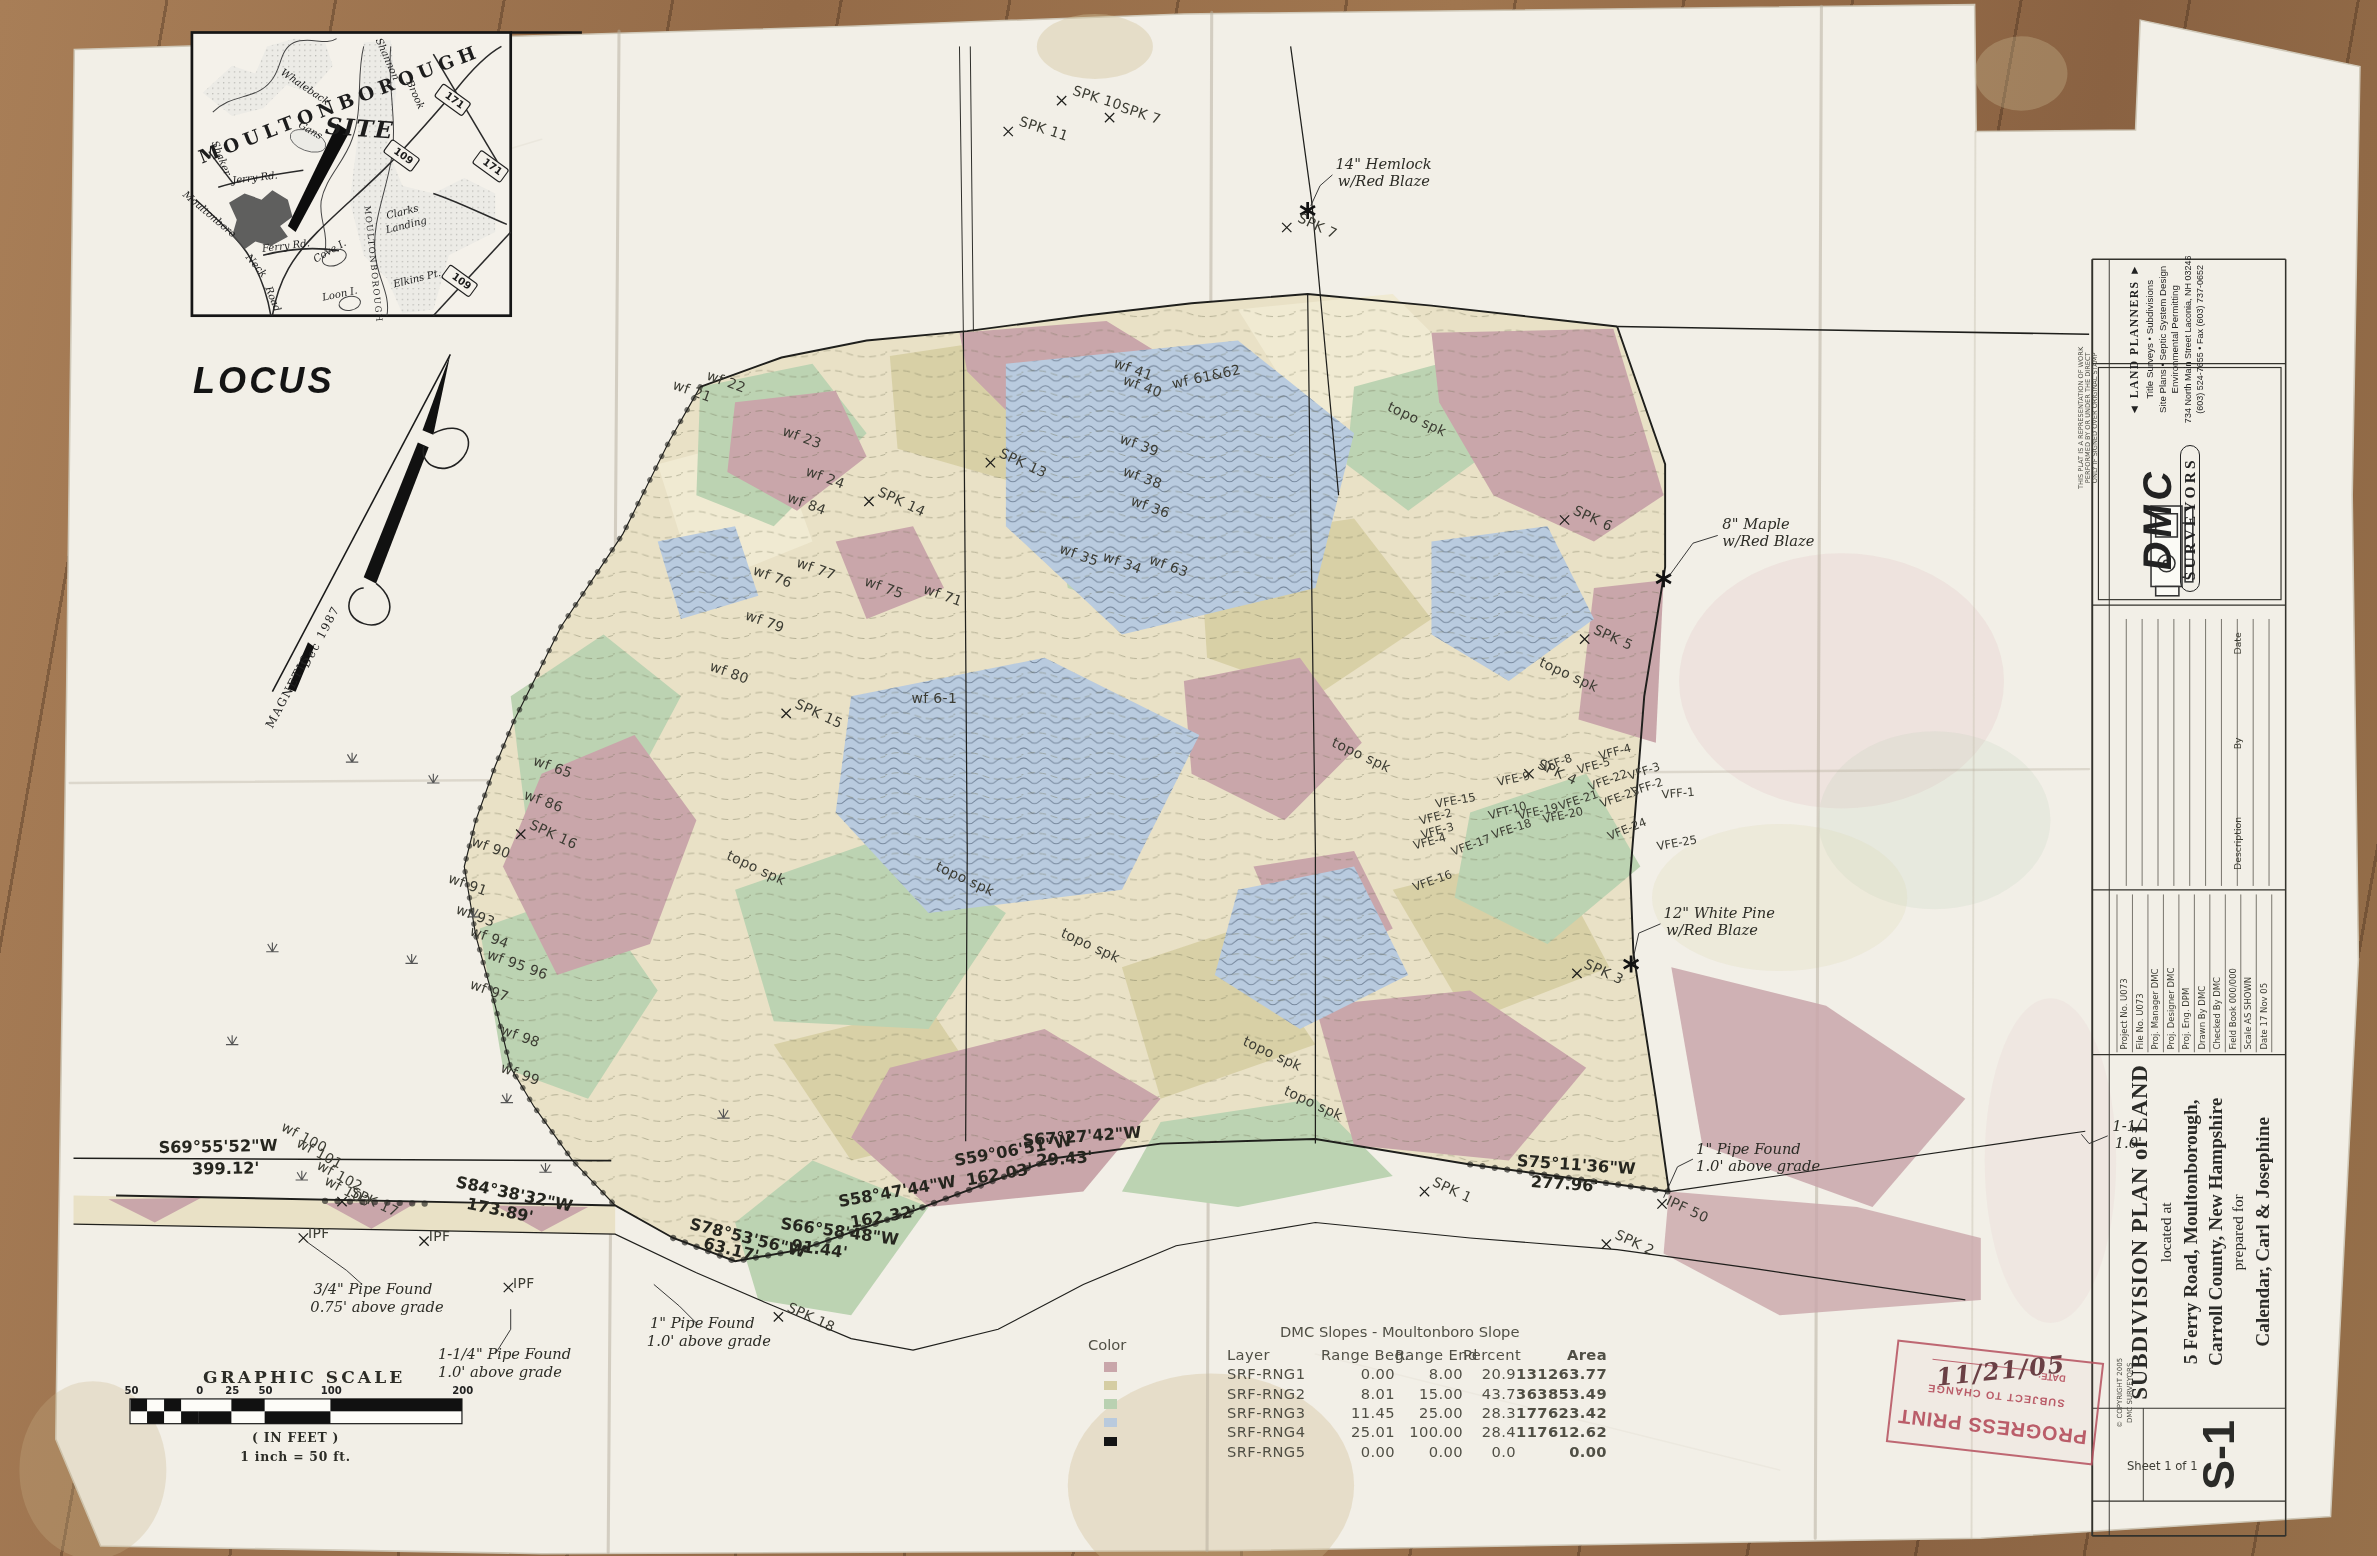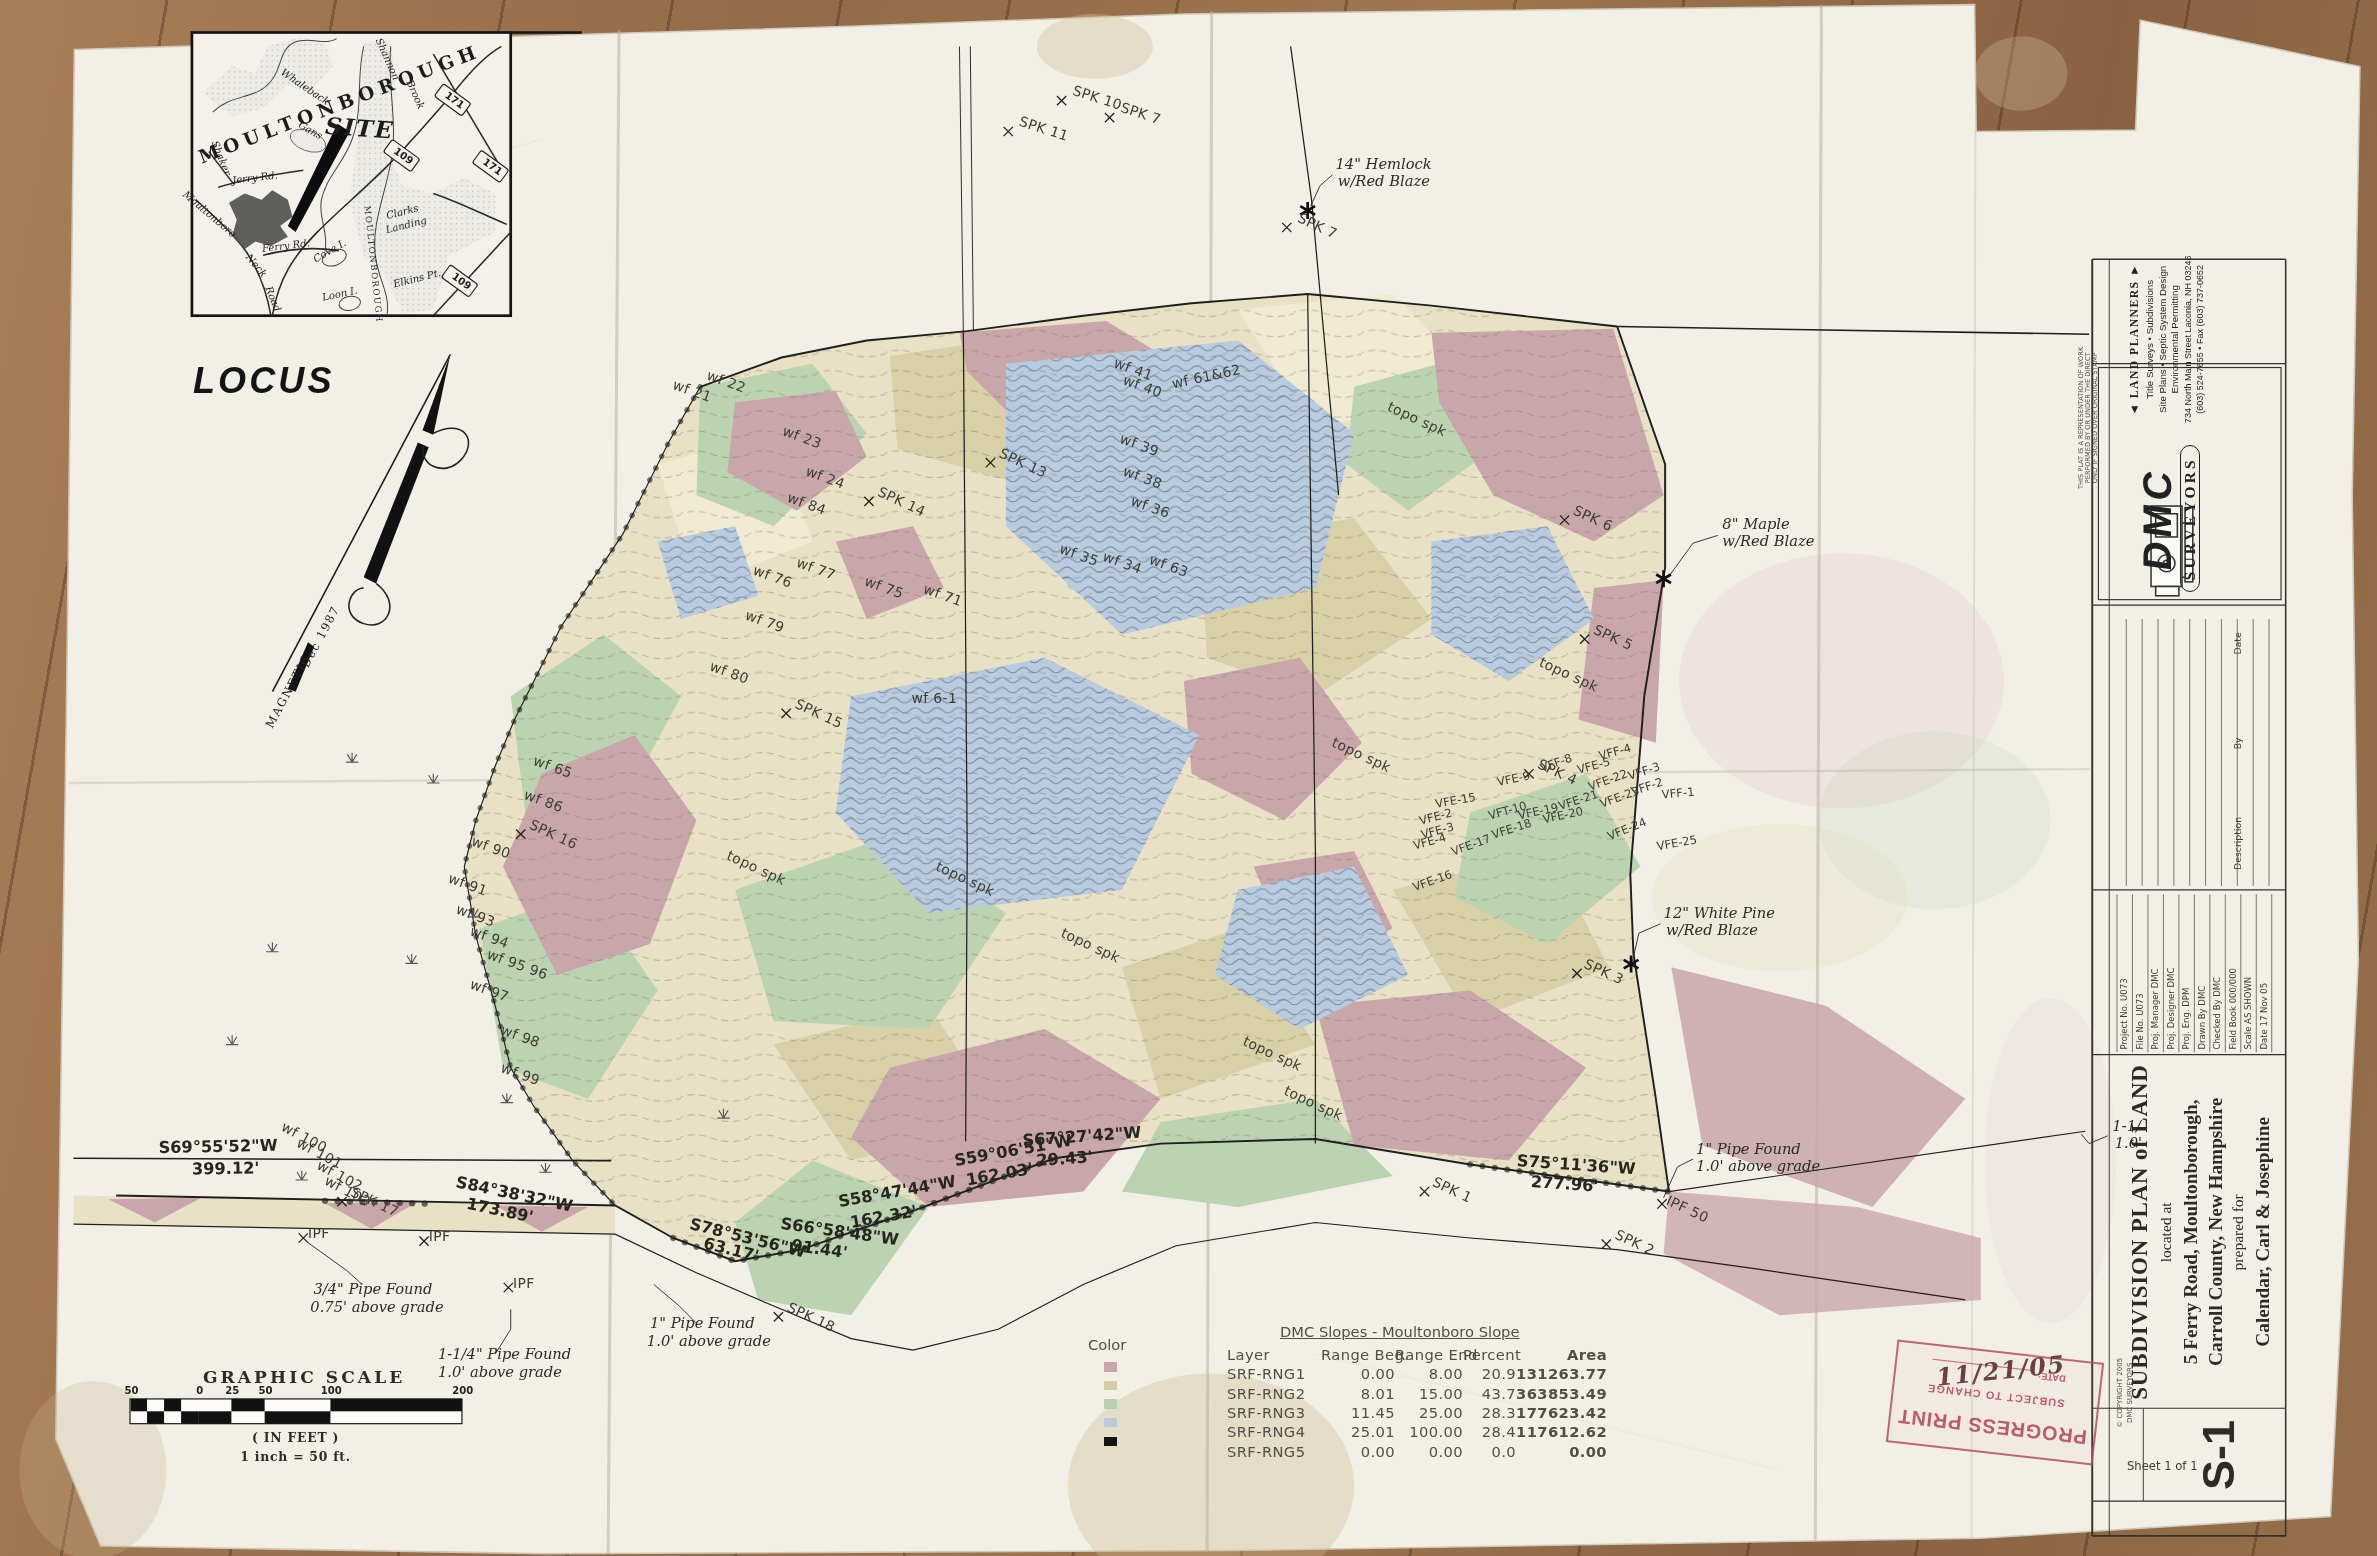--- a/index.html
+++ b/index.html
@@ -24,21 +24,21 @@
   text.rd{font:italic 13px "DejaVu Serif",serif;}
   text.rdv{font:11px "DejaVu Serif",serif;letter-spacing:2px;}
   text.lg{font:700 24px "DejaVu Serif",serif;letter-spacing:7px;}
   text.site{font:italic 700 30px "DejaVu Serif",serif;letter-spacing:2px;}
   text.sh{font:700 13px "DejaVu Sans",sans-serif;}
   
   .abs{position:absolute;}
   #locus-title{left:193px;top:320px;font:italic 900 36px "Liberation Sans",sans-serif;
     letter-spacing:3.1px;color:#141414;margin-top:40px;}
   #slope-table{left:1227px;top:1323px;color:#504f45;}
-  .stitle{margin:0 0 6.2px 53px;font:14.7px "DejaVu Sans",sans-serif;white-space:nowrap;text-decoration:underline;}
+  .stitle{margin:0 0 6.2px 53px;font:14.7px "DejaVu Sans",sans-serif;white-space:nowrap;}
   .srow{height:19.3px;font:14.7px "DejaVu Sans",sans-serif;letter-spacing:0.4px;white-space:nowrap;}
   .srow span{display:inline-block;}
   .srow span:nth-child(1){width:94px;text-align:left;}
   .srow span:nth-child(2){width:74px;text-align:right;}
   .srow span:nth-child(3){width:68px;text-align:right;}
   .srow span:nth-child(4){width:53px;text-align:right;}
   .srow span:nth-child(5){width:91px;text-align:right;font-weight:bold;}
   #legend{left:1088px;top:1336px;color:#504f45;}
   #legend .ttl{font:14.7px "DejaVu Sans",sans-serif;}
   #legend .sw{width:13px;height:9.3px;margin:9.3px 0 0 15.5px;}

